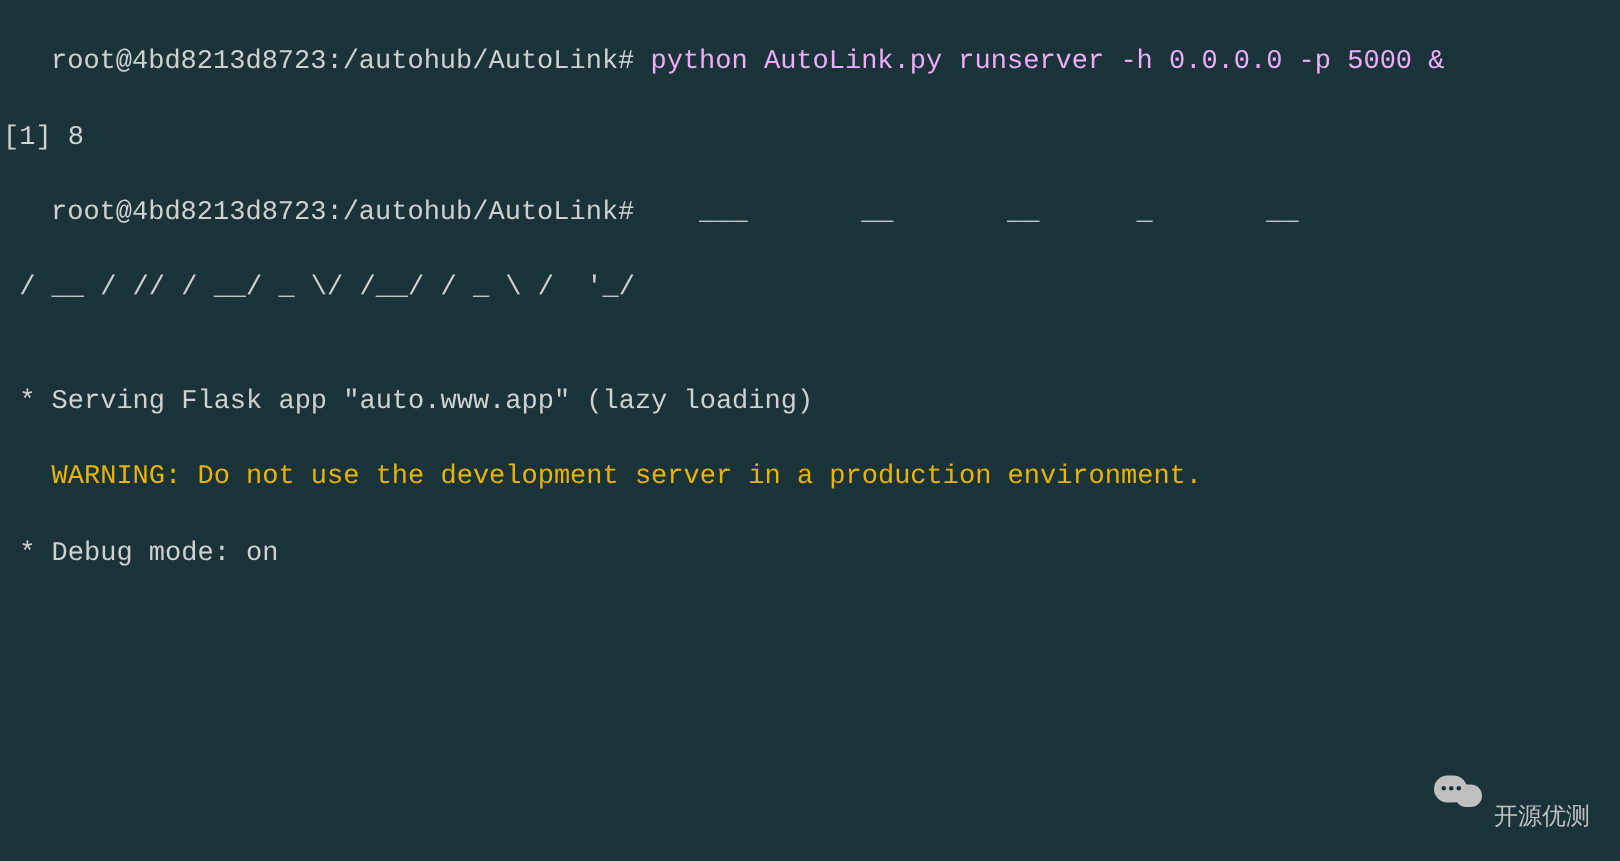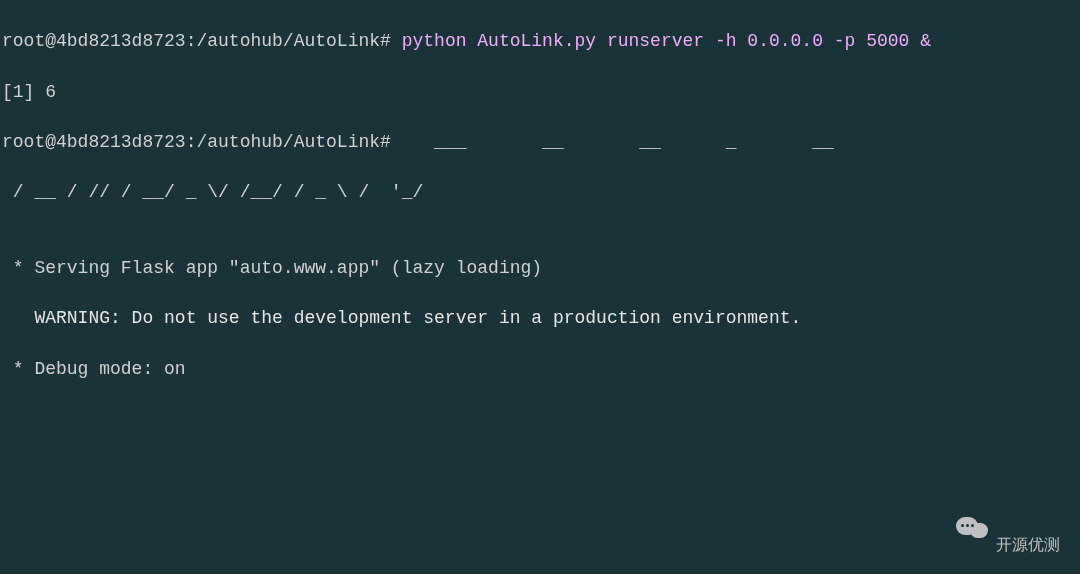--- a/index.html
+++ b/index.html
@@ -19,26 +19,27 @@
     }
     .terminal {
       padding: 4px 2px;
       white-space: pre;
     }
     .line {
       color: #d0d0d0;
     }
     .prompt {
       color: #d0d0d0;
+      margin-left: 32px;
     }
     .command {
       color: #f0abfc;
     }
     .warning {
-      color: #e5e5e5;
+      color: #eab308;
     }
     .dim {
       color: #6a8a8a;
     }
     .watermark {
       position: absolute;
       bottom: 18px;
       right: 20px;
       display: flex;
       align-items: center;
@@ -84,21 +85,21 @@
       font-family: sans-serif;
       font-size: 16px;
       margin-top: 34px;
     }
   </style>
 </head>
 <body>
 
 <div class="terminal">
 <div class="line"><span class="prompt">root@4bd8213d8723:/autohub/AutoLink#</span><span class="command"> python AutoLink.py runserver -h 0.0.0.0 -p 5000 &amp;</span></div>
-<div class="line">[1] 6</div>
+<div class="line">[1] 8</div>
 <div class="line"><span class="prompt">root@4bd8213d8723:/autohub/AutoLink#</span><span>    ___       __       __      _       __</span></div>
 <div class="line"> / __ / // / __/ _ \/ /__/ / _ \ /  '_/</div>
 <div class="line"></div>
 <div class="line"> * Serving Flask app "auto.www.app" (lazy loading)</div>
 <div class="line warning">   WARNING: Do not use the development server in a production environment.</div>
 <div class="line"> * Debug mode: on</div>
 
 
 
 

